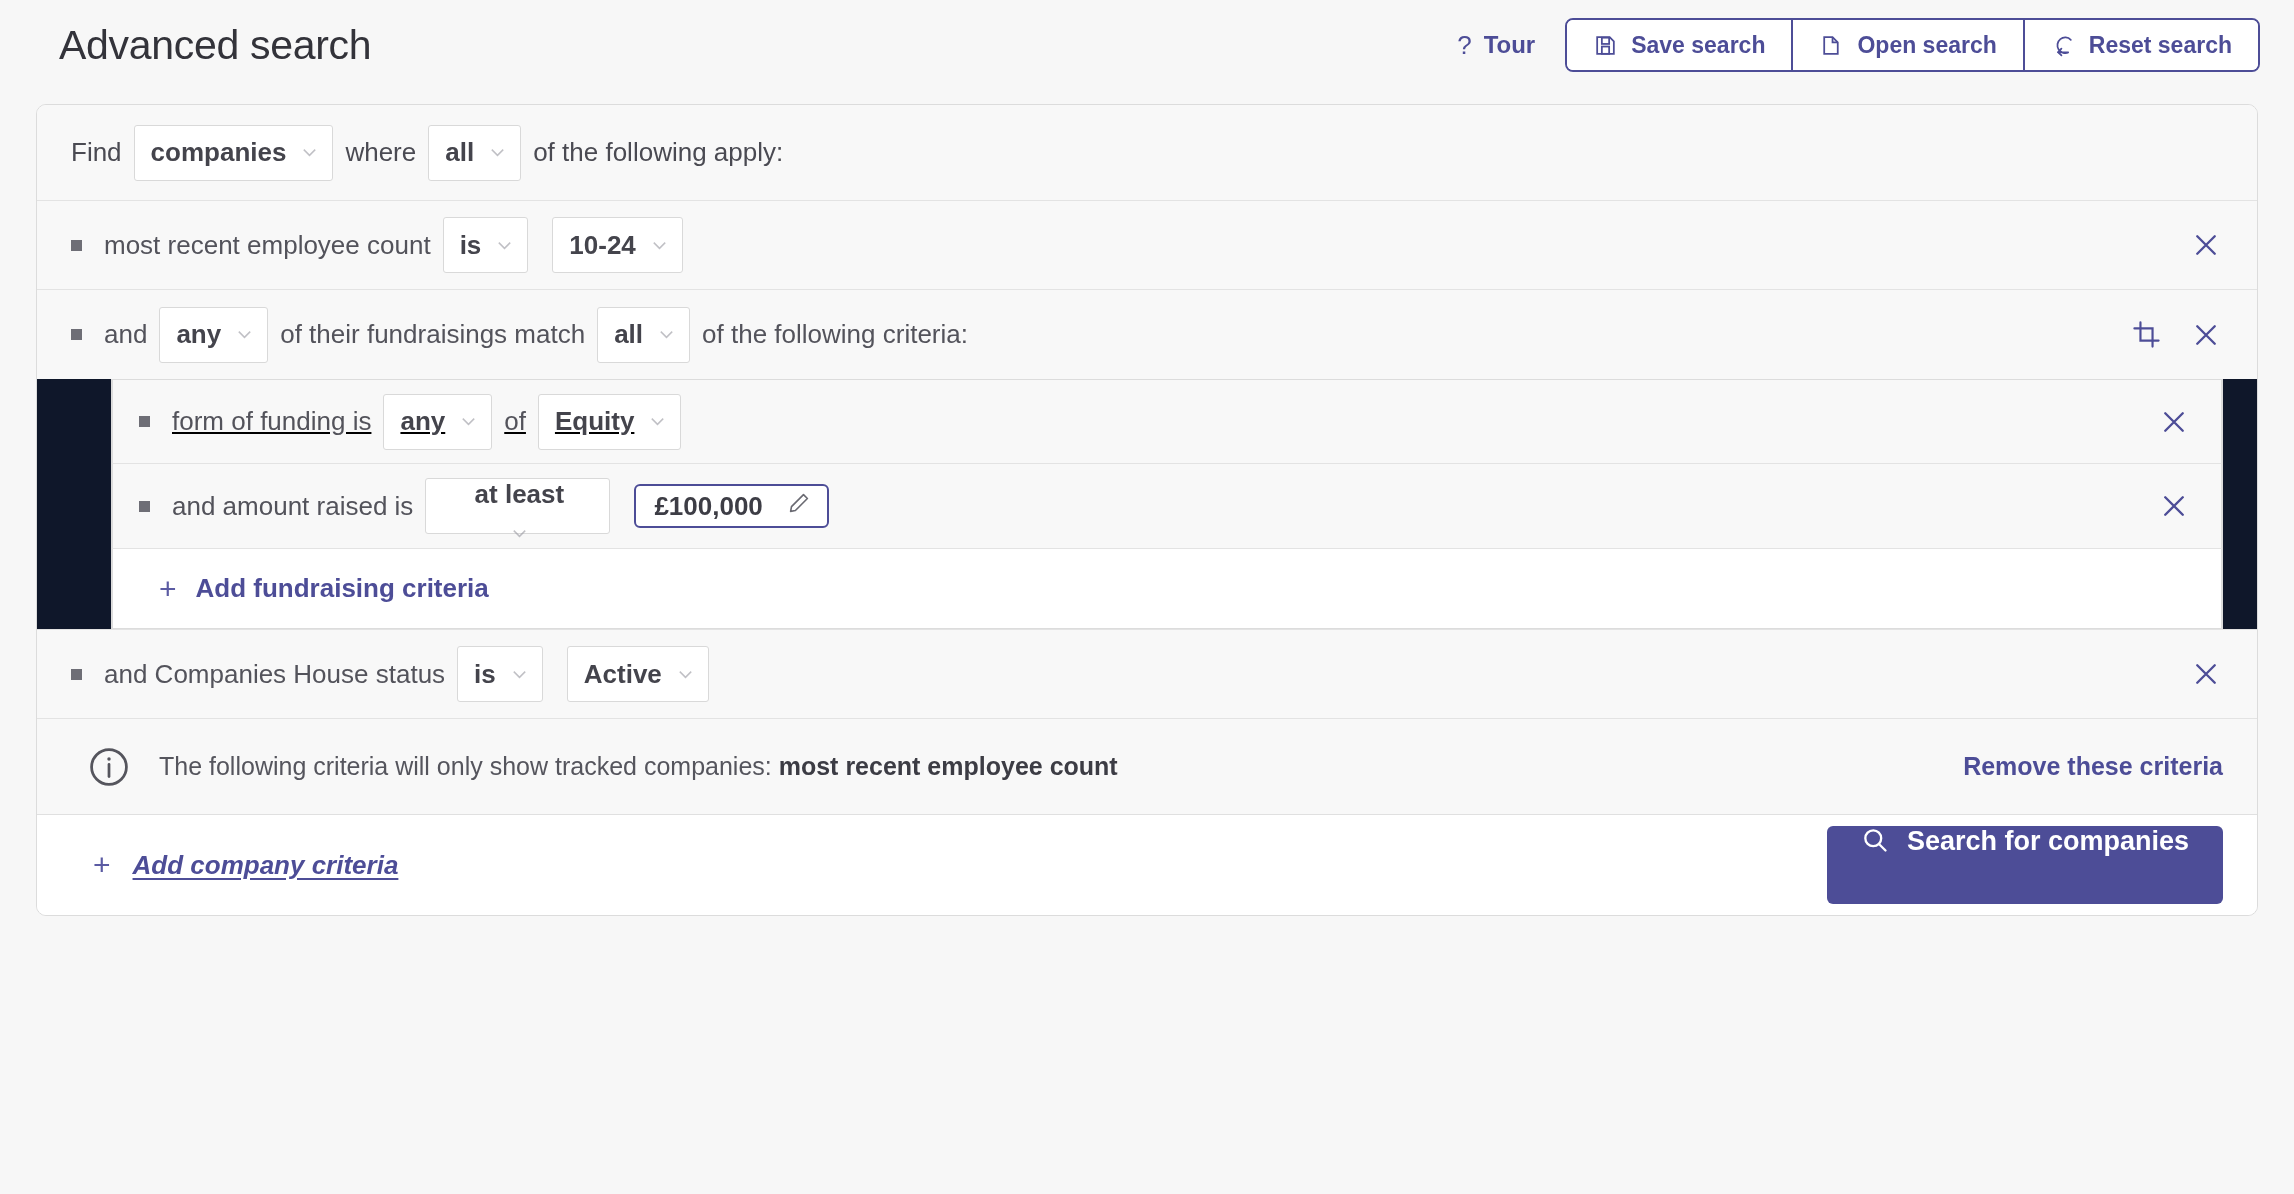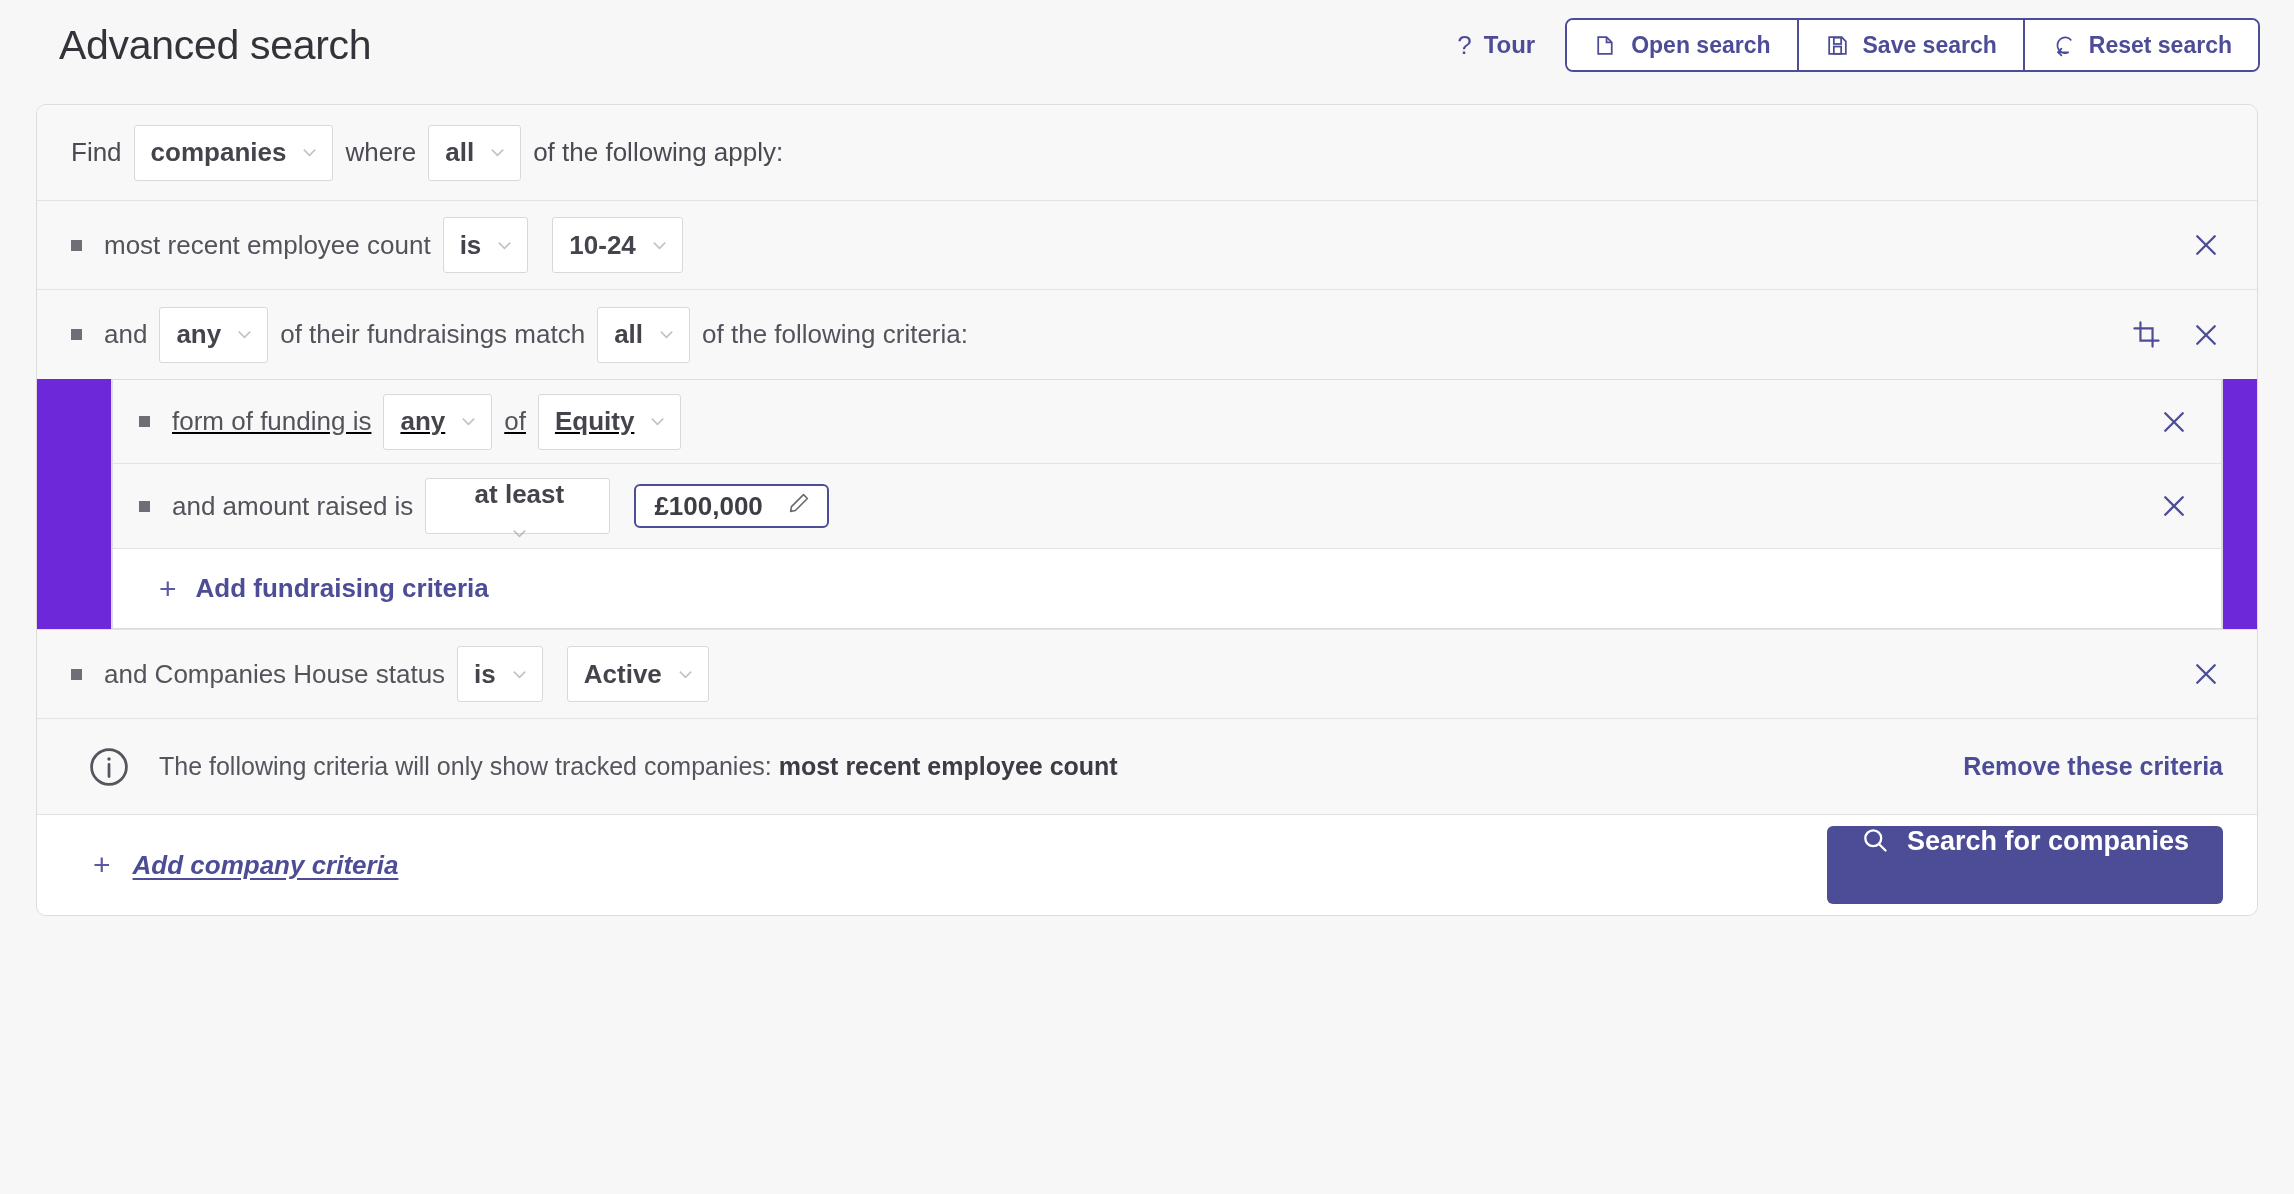--- a/index.html
+++ b/index.html
@@ -222,21 +222,21 @@
   }
   .plus {
     font-size: 30px;
     font-weight: 400;
     line-height: 1;
     color: #5b5ba3;
   }
 
   .nest-wrap {
     border-bottom: 1px solid #e3e3e3;
-    background: #6d28d9;
+    background: #0f172a;
     padding-bottom: 0;
   }
 
   
   .inforow {
     display: flex;
     align-items: center;
     height: 96px;
     padding: 0 34px 0 50px;
     background: #f8f8f8;
@@ -310,36 +310,36 @@
     <div class="tour-link">
       <span class="tour-q">?</span>
       <span>Tour</span>
     </div>
 
     <div class="btn-group">
 
       <div class="gbtn">
         <span>
           <svg width="25" height="25" viewBox="0 0 24 24" fill="none" stroke="#4d4d97" stroke-width="1.7">
-            <path d="M5 4h8l5 5v11H5z"></path>
-            <path d="M13 4v5h5"></path>
+            <path d="M4 4h12l4 4v12H4z"></path>
+            <rect x="8.5" y="4.5" width="7" height="6"></rect>
+            <rect x="8.5" y="13" width="7" height="7"></rect>
           </svg>
         </span>
-        <span>Open search</span>
+        <span>Save search</span>
       </div>
 
       <div class="gbtn">
         <span>
           <svg width="25" height="25" viewBox="0 0 24 24" fill="none" stroke="#4d4d97" stroke-width="1.7">
-            <path d="M4 4h12l4 4v12H4z"></path>
-            <rect x="8.5" y="4.5" width="7" height="6"></rect>
-            <rect x="8.5" y="13" width="7" height="7"></rect>
+            <path d="M5 4h8l5 5v11H5z"></path>
+            <path d="M13 4v5h5"></path>
           </svg>
         </span>
-        <span>Save search</span>
+        <span>Open search</span>
       </div>
 
       <div class="gbtn">
         <span>
           <svg width="25" height="25" viewBox="0 0 24 24" fill="none" stroke="#4d4d97" stroke-width="1.7" stroke-linecap="round">
             <path d="M19 6.5a7.5 7.5 0 1 0-2 12H7"></path>
             <path d="M10 15l-3.2 3.5L10 21.5"></path>
           </svg>
         </span>
         <span>Reset search</span>

